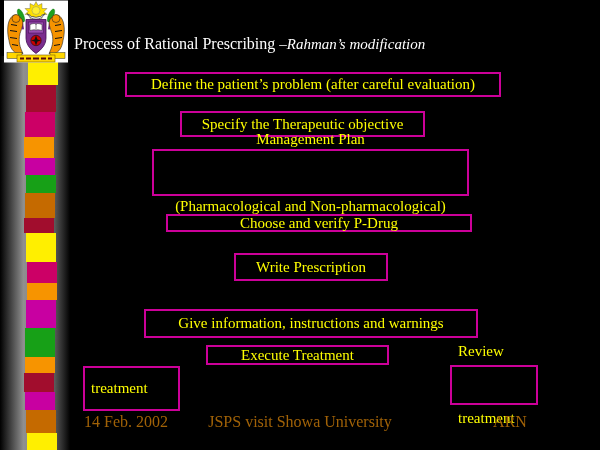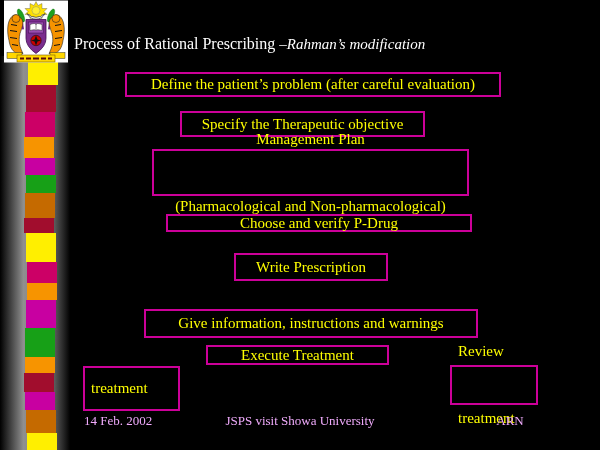--- a/index.html
+++ b/index.html
@@ -25,21 +25,21 @@
   .subtitle .em{font-style:italic;font-size:15px;}
   
   .fbox{
     position:absolute;border:2px solid #CC0099;color:#FFFF00;font-size:15px;
     display:flex;align-items:center;justify-content:center;text-align:center;
     box-sizing:border-box;background:#000;white-space:nowrap;
   }
   .fbox.two-line{flex-direction:column;line-height:19px;gap:48px;}
   .fbox.left-align{align-items:flex-start;justify-content:center;padding-left:6px;text-align:left;}
   
-  .footer-item{position:absolute;color:#f0abfc;font-size:13px;white-space:nowrap;}
+  .footer-item{position:absolute;color:#a16207;font-size:16px;white-space:nowrap;}
   .footer-center{left:190px;width:220px;text-align:center;}
   .footer-right{left:480px;width:60px;text-align:center;}
 </style>
 </head>
 <body>
 
 <div class="slide">
 
   <div class="pillar"></div>
   <div class="strip">

